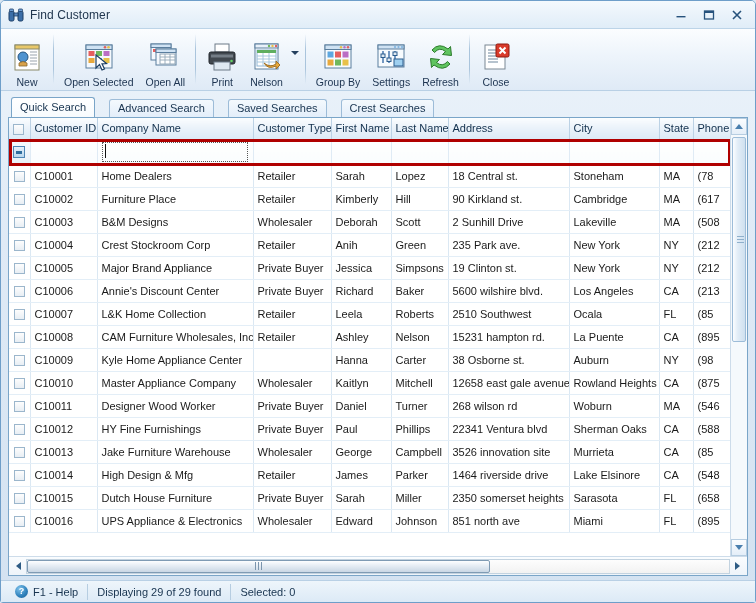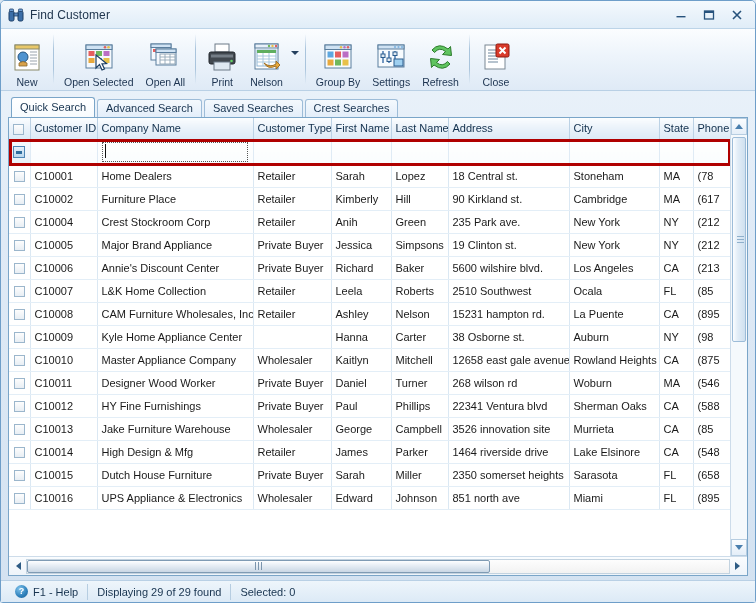--- a/index.html
+++ b/index.html
@@ -137,21 +137,21 @@
   .tab {
     height: 18px;
     line-height: 17px;
     padding: 0 8px;
     font-size: 11px;
     color: #17334f;
     background: linear-gradient(180deg,#f4f9fd 0%,#e3eefa 100%);
     border: 1px solid #9dbcd8;
     border-bottom: none;
     border-radius: 3px 3px 0 0;
-    margin-right: 2px;
+    margin-right: 14px;
     cursor: default;
     white-space: nowrap;
   }
   .tab.active {
     height: 20px;
     line-height: 19px;
     background: linear-gradient(180deg,#ffffff 0%,#f7fbfe 100%);
     border-color: #7aa5c8;
     font-weight: normal;
     position: relative;
@@ -717,20 +717,32 @@
                   <td>Retailer</td>
                   <td>Kimberly</td>
                   <td>Hill</td>
                   <td>90 Kirkland st.</td>
                   <td>Cambridge</td>
                   <td>MA</td>
                   <td>(617</td>
                 </tr>
                 <tr>
                   <td class="ckc"><span class="ckbox"></span></td>
+                  <td class="cid">C10003</td>
+                  <td>B&amp;M Designs</td>
+                  <td>Wholesaler</td>
+                  <td>Deborah</td>
+                  <td>Scott</td>
+                  <td>2 Sunhill Drive</td>
+                  <td>Lakeville</td>
+                  <td>MA</td>
+                  <td>(508</td>
+                </tr>
+                <tr>
+                  <td class="ckc"><span class="ckbox"></span></td>
                   <td class="cid">C10004</td>
                   <td>Crest Stockroom Corp</td>
                   <td>Retailer</td>
                   <td>Anih</td>
                   <td>Green</td>
                   <td>235 Park ave.</td>
                   <td>New York</td>
                   <td>NY</td>
                   <td>(212</td>
                 </tr>

